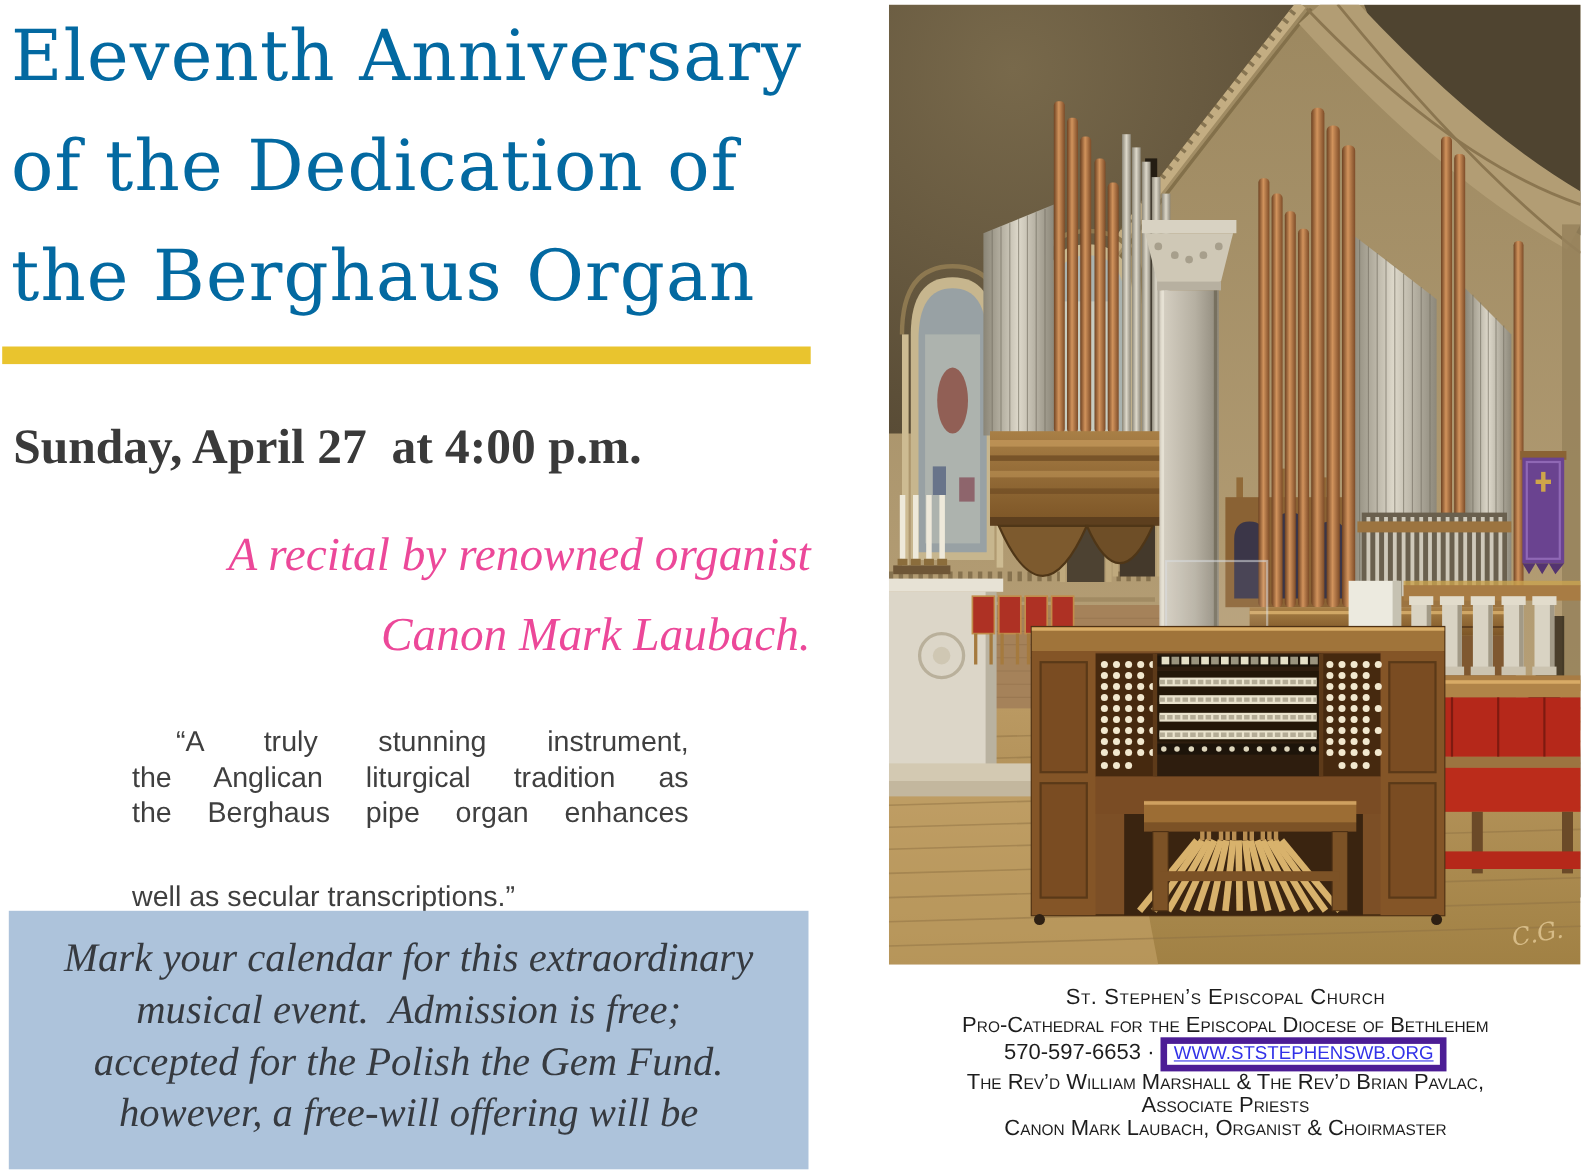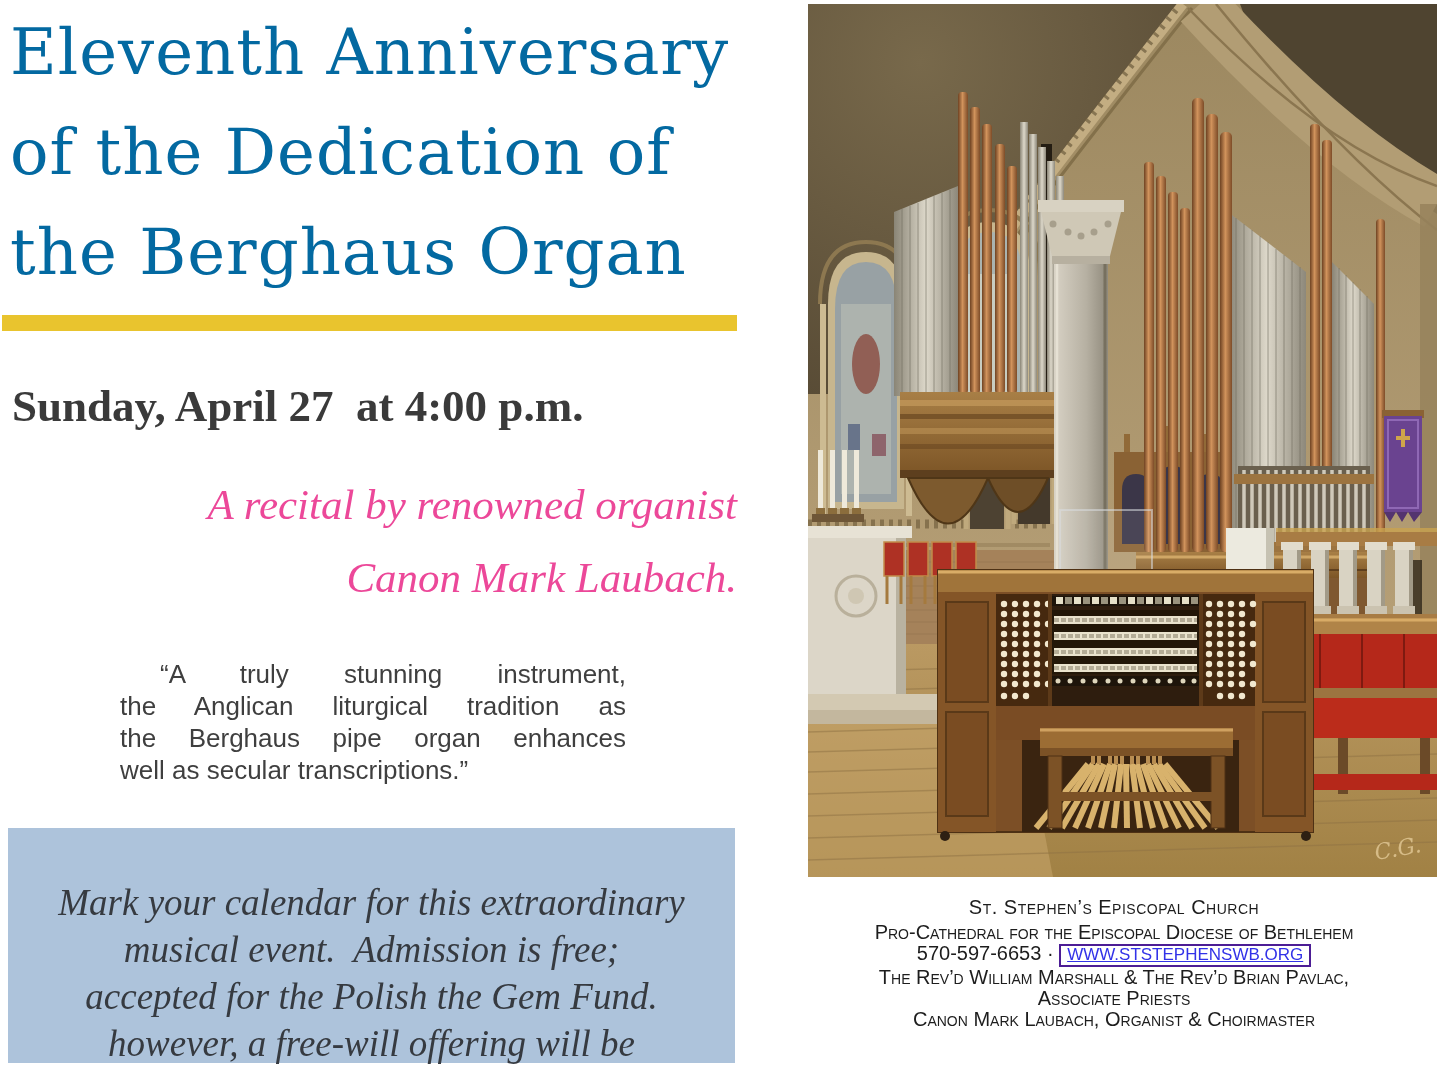--- a/index.html
+++ b/index.html
@@ -18,37 +18,37 @@
 
   .recital{position:absolute;left:140px;top:468px;width:597px;text-align:right;
            font-family:"Liberation Serif",serif;font-style:italic;font-size:43px;
            line-height:73px;color:#ec4899;white-space:pre-line;}
 
   .quote{position:absolute;left:120px;top:658px;width:506px;
          font-family:"Liberation Sans",sans-serif;font-size:26px;line-height:32px;
          color:#3f3f3f;}
   .q-line{text-align:justify;text-align-last:justify;}
   .q-line.first{text-indent:40px;}
-  .q-line.last{text-align:left;text-align-last:auto;}
+  .q-line.last{text-align:left;text-align-last:auto;margin-top:45px;}
 
   .notice{position:absolute;left:8px;top:828px;width:727px;height:235px;
           background:#adc3db;}
-  .notice-inner{margin-top:51px;font-style:italic;font-size:37px;line-height:47px;
+  .notice-inner{margin-top:20px;font-style:italic;font-size:37px;line-height:47px;
           color:#363a40;text-align:center;}
   .notice-line{white-space:pre-wrap;}
 
   .photo{position:absolute;left:808px;top:4px;width:629px;height:873px;overflow:hidden;}
 
   .footer{position:absolute;left:790px;top:892px;width:648px;text-align:center;
           font-family:"Liberation Sans",sans-serif;font-variant:small-caps;
           color:#1d1d1d;}
   .f1{font-size:20px;line-height:30px;letter-spacing:.5px;}
   .f2{font-size:20px;line-height:21px;}
   .website{font-variant:normal;text-transform:uppercase;font-size:17px;
-           color:#3232e8;text-decoration:underline;border:2px solid #4c1d95;
+           color:#3232e8;text-decoration:underline;border:6px solid #4c1d95;
            padding:0 6px 1px 6px;display:inline-block;line-height:18px;}
   .it{}
 </style>
 </head>
 <body>
 
 <div class="title">Eleventh Anniversary
 of the Dedication of
 the Berghaus Organ</div>
 

